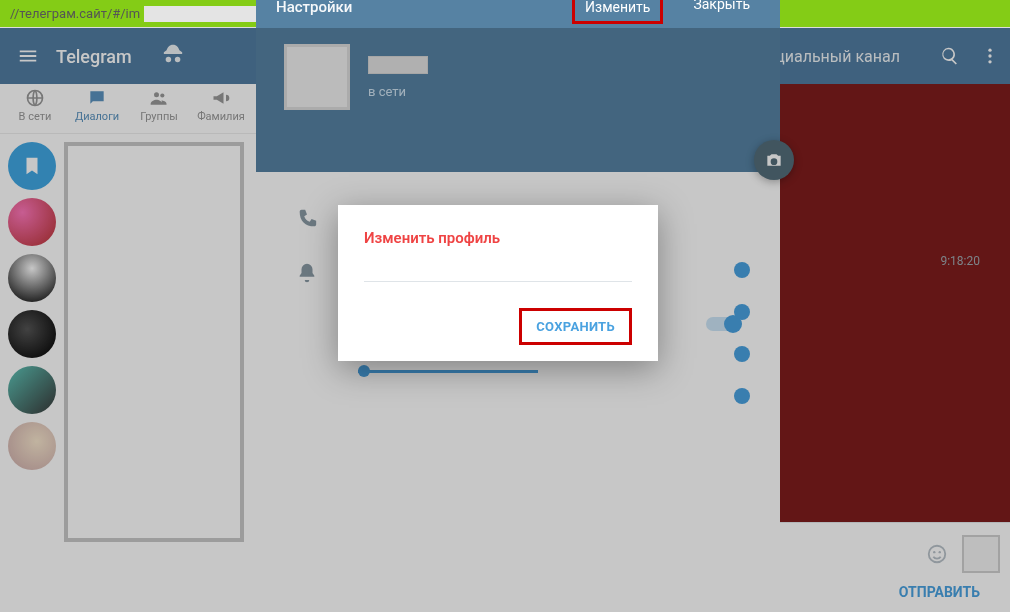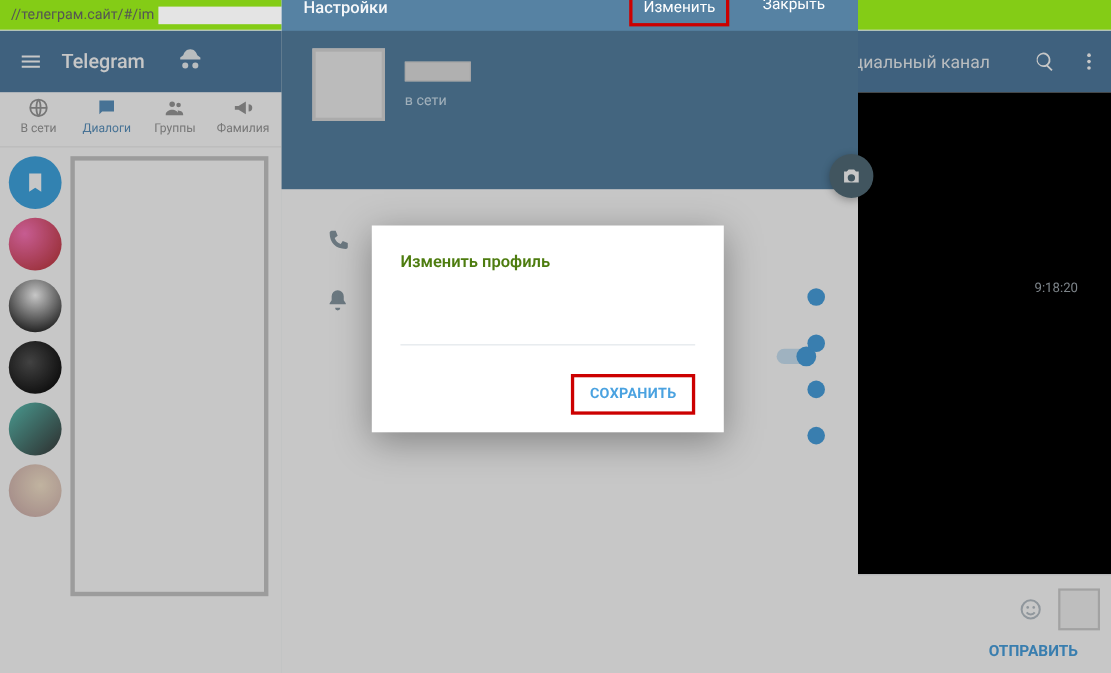--- a/index.html
+++ b/index.html
@@ -33,21 +33,21 @@
   .saved-badge { width:48px; height:48px; border-radius:50%; background:#40a7e3; display:flex; align-items:center; justify-content:center; margin:8px; }
   .saved-badge svg { width:22px; height:22px; fill:#fff; }
   .av1 { background: radial-gradient(circle at 30% 30%, #f7b, #b33); }
   .av2 { background: radial-gradient(circle at 50% 30%, #fff, #000); }
   .av3 { background: radial-gradient(circle at 40% 40%, #555, #000); }
   .av4 { background: linear-gradient(135deg,#5fc6b9,#3a3a3a); }
   .av5 { background: radial-gradient(circle at 60% 40%, #f7e6cd, #caa); }
   .big-white-over { position:absolute; left:64px; top:0; width:180px; height:400px; background:#fff; border:4px solid #c8c8c8; }
 
   .right-col { position:absolute; right:0; top:0; width:230px; bottom:0; background:#fff; }
-  .right-msg-area { position:absolute; top:0; left:0; right:0; bottom:90px; background:#000000; }
+  .right-msg-area { position:absolute; top:0; left:0; right:0; bottom:90px; background:#7f1d1d; }
   .msg-time { position:absolute; top:170px; right:30px; color:#a0a9b0; font-size:12px; }
   .compose { position:absolute; bottom:0; left:0; right:0; height:90px; border-top:1px solid #e6e9ec; background:#fff; }
   .compose-icons { position:absolute; right:10px; top:12px; display:flex; gap:14px; align-items:center; }
   .compose-icons svg { width:22px; height:22px; fill:#b9c2c9; }
   .comp-thumb { width:38px; height:38px; border:2px solid #d0d0d0; background:#f4f4f4; }
   .send-label { position:absolute; right:30px; bottom:12px; color:#4aa2e0; font-size:14px; font-weight:700; }
 
   
   .settings-panel { position:absolute; left:256px; top:-56px; width:524px; height: calc(100% + 56px); background:#fff; }
   .settings-header { height: 200px; background:#5682a3; color:#fff; position:relative; }
@@ -67,21 +67,21 @@
   .srow svg { width:22px; height:22px; fill:#8a9aa5; }
   .srow-label { color:#444; font-size:14px; }
   .toggle { width:34px; height:14px; border-radius:10px; background:#cce5f6; position:relative; }
   .toggle::after { content:""; position:absolute; width:18px; height:18px; border-radius:50%; background:#4aa2e0; right:-2px; top:-2px; }
   .slider-line { height:3px; background:#4aa2e0; width:180px; position:relative; margin-top:6px; }
   .slider-line::after { content:""; position:absolute; width:12px; height:12px; border-radius:50%; background:#4aa2e0; left:0; top:-5px; }
   .stub-dots { position:absolute; right:30px; top:290px; display:flex; flex-direction:column; gap:26px; }
   .stub-dots span { width:16px; height:16px; border-radius:50%; background:#4aa2e0; display:block; }
   .app-dim { position:absolute; top:28px; left:0; right:0; bottom:0; background:rgba(0,0,0,.22); }
   .modal { position:absolute; left:338px; top:205px; width:320px; background:#fff; box-shadow:0 8px 32px rgba(0,0,0,.35); padding: 24px 26px 16px; }
-  .modal-title { font-size:15px; font-weight:600; color:#4d7c0f; margin-bottom: 42px; }
+  .modal-title { font-size:15px; font-weight:600; color:#ef4444; margin-bottom: 10px; }
   .fld { margin-bottom: 26px; }
   .fld-label { font-size:12px; color:#9aa6af; }
   .fld-input { width:100%; border:none; border-bottom:2px solid #4aa2e0; padding:4px 0; font-size:14px; outline:none; }
   .fld-input.empty { border-bottom:1px solid #dfe4e8; }
   .val-redact { display:inline-block; width:46px; height:16px; border:1px solid #c9c9c9; background:#f1f1f1; margin-top:6px; }
   .modal-actions { display:flex; justify-content:flex-end; gap:10px; margin-top: 10px; }
   .mbtn { font-size:13px; font-weight:700; color:#4aa2e0; padding:8px 14px; cursor:pointer; letter-spacing:.3px; }
   .mbtn.save { border:3px solid #c00;text-align:center; }
 </style>
 </head>

